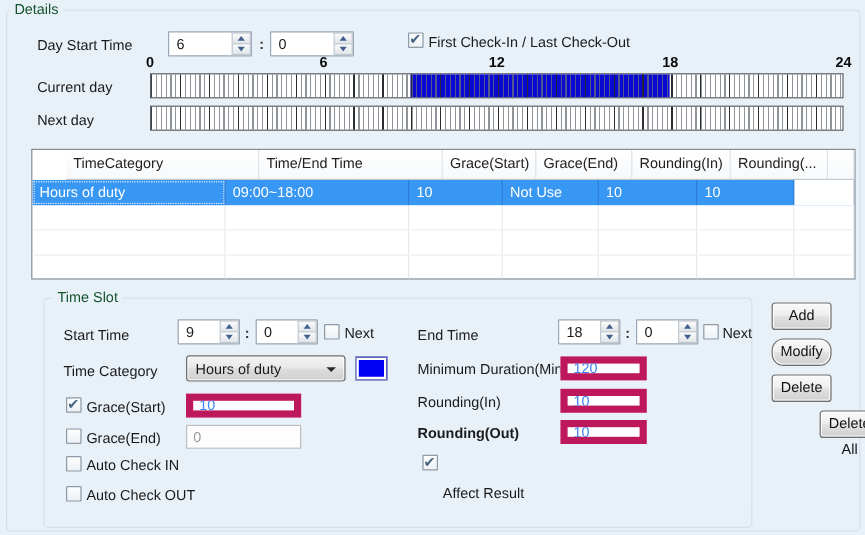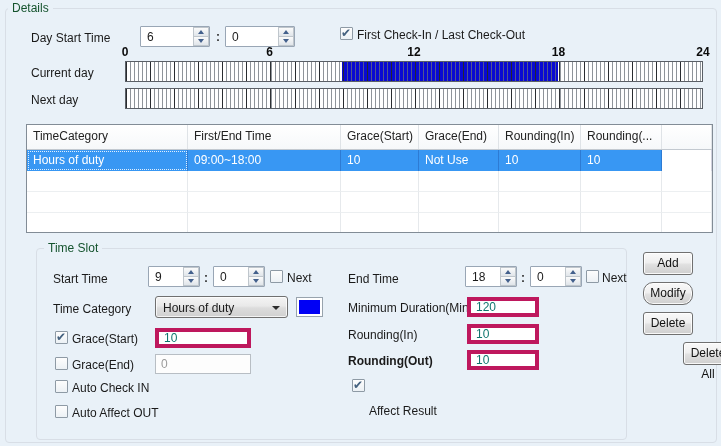--- a/index.html
+++ b/index.html
@@ -39,31 +39,31 @@
   .ruler{position:absolute;left:125px;width:578px;height:21px;box-sizing:border-box;
          border:1px solid #5A5F66;background:#fff;}
   .ruler .fill{position:absolute;top:0;bottom:0;}
   .ruler .ticks{position:absolute;top:0;left:0;right:0;bottom:0;background:
       repeating-linear-gradient(to right, rgba(35,38,42,0.95) 0 1px, transparent 1px 24.083px),
       repeating-linear-gradient(to right, rgba(105,112,120,0.75) 0 1px, transparent 1px 4.014px);}
   
   .table{position:absolute;left:26px;top:124px;width:687px;height:109px;box-sizing:border-box;
          border:1px solid #828C96;background:#fff;overflow:hidden;}
   .trow,.thead{display:grid;grid-template-columns:161px 153px 78px 80px 82px 81px 1fr;}
-  .thead{height:24px;background:linear-gradient(#FFFFFF,#F6F8FA);border-bottom:1px solid #C3C9D0;}
+  .thead{height:24px;background:linear-gradient(#FFFFFF,#F6F8FA);border-bottom:1px solid #C3C9D0;margin-left:28px;}
   .th{padding:4px 0 0 6px;border-right:1px solid #DFE3E7;color:#222;white-space:nowrap;overflow:hidden;}
   .trow{height:21px;}
   .td{padding:3px 0 0 6px;border-right:1px solid #E6E9EC;border-bottom:1px solid #ECEFF1;
       white-space:nowrap;overflow:hidden;}
   .trow.selected .td{color:#fff;border-right:1px solid rgba(0,0,70,0.18);border-bottom:none;}
   .trow.selected .td.filler{background:#fff;}
   .trow.selected .td.first{outline:1px dotted rgba(255,255,255,0.85);outline-offset:-2px;}
   
-  .field{position:absolute;height:20px;box-sizing:border-box;border:4px solid #be185d;background:#fff;
-         font-family:"Liberation Sans",sans-serif;font-size:12px;color:#0f766e;padding:0 0 0 5px;margin:0;}
+  .field{position:absolute;height:20px;box-sizing:border-box;border:6px solid #be185d;background:#fff;
+         font-family:"Liberation Sans",sans-serif;font-size:12px;color:#3b82f6;padding:0 0 0 5px;margin:0;}
   .field:disabled{border:1px solid #B8BEC4;color:#9a9a9a;background:#FDFDFD;}
   
   .combo{position:absolute;width:133px;height:22px;box-sizing:border-box;border:1px solid #707070;border-radius:3px;
          background:linear-gradient(#F4F4F4,#E9E9E9 45%,#DCDCDC 55%,#D0D0D0);
          box-shadow:inset 0 0 0 1px rgba(255,255,255,0.75);}
   .combo .ctext{position:absolute;left:7px;top:4px;}
   .combo .carrow{position:absolute;right:7px;top:9px;width:0;height:0;
          border-left:4px solid transparent;border-right:4px solid transparent;border-top:4px solid #2B2B2B;}
   .swatch{position:absolute;width:27px;height:20px;box-sizing:border-box;border:1px solid #98A3AD;
           box-shadow:inset 0 0 0 2px #fff;}
@@ -122,21 +122,21 @@
 </div>
 <div class="lbl" style="left:31px;top:93px;">Next day</div>
 <div class="ruler" style="top:88px;">
 
   <div class="ticks"></div>
 </div>
 
 <div class="table">
   <div class="thead">
     <div class="th">TimeCategory</div>
-    <div class="th">First/End Time</div>
+    <div class="th">Time/End Time</div>
     <div class="th">Grace(Start)</div>
     <div class="th">Grace(End)</div>
     <div class="th">Rounding(In)</div>
     <div class="th">Rounding(...</div>
     <div class="th"></div>
   </div>
   <div class="trow selected" style="background: rgb(56, 151, 243);">
     <div class="td first">Hours of duty</div>
     <div class="td">09:00~18:00</div>
     <div class="td">10</div>
@@ -269,18 +269,18 @@
 </span>
 <div class="lbl" style="left:72px;top:381px;">Auto Check IN</div>
 <span class="cb checked" style="left:352px;top:379px;">
   <span class="ck">✔</span>
 </span>
 <div class="lbl" style="left:369px;top:380px;margin-top:24px;">Affect Result</div>
 
 <span class="cb" style="left:55px;top:405px;">
   
 </span>
-<div class="lbl" style="left:72px;top:406px;">Auto Affect OUT</div>
+<div class="lbl" style="left:72px;top:406px;">Auto Check OUT</div>
 
 <div class="btn" style="top:252px;">Add</div>
 <div class="btn" style="top:282px;border-radius:10px;">Modify</div>
 <div class="btn" style="top:312px;">Delete</div>
 <div class="btn" style="top:342px;margin-left:40px;">Delete All</div>
 
 </body></html>

